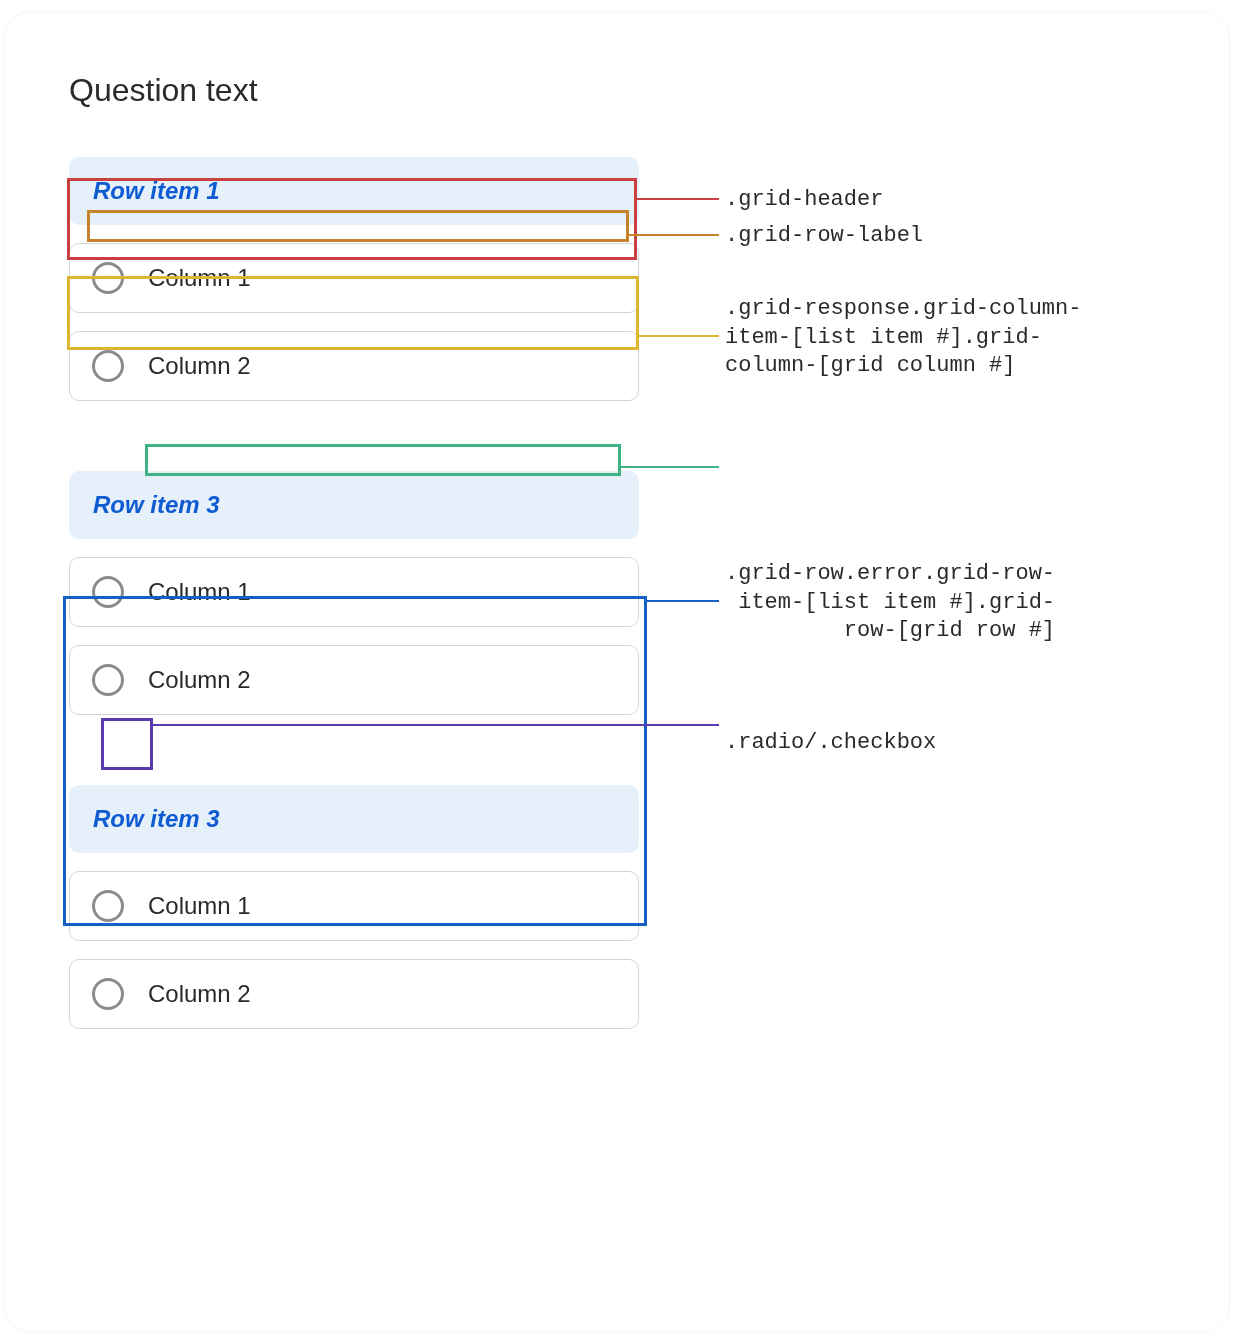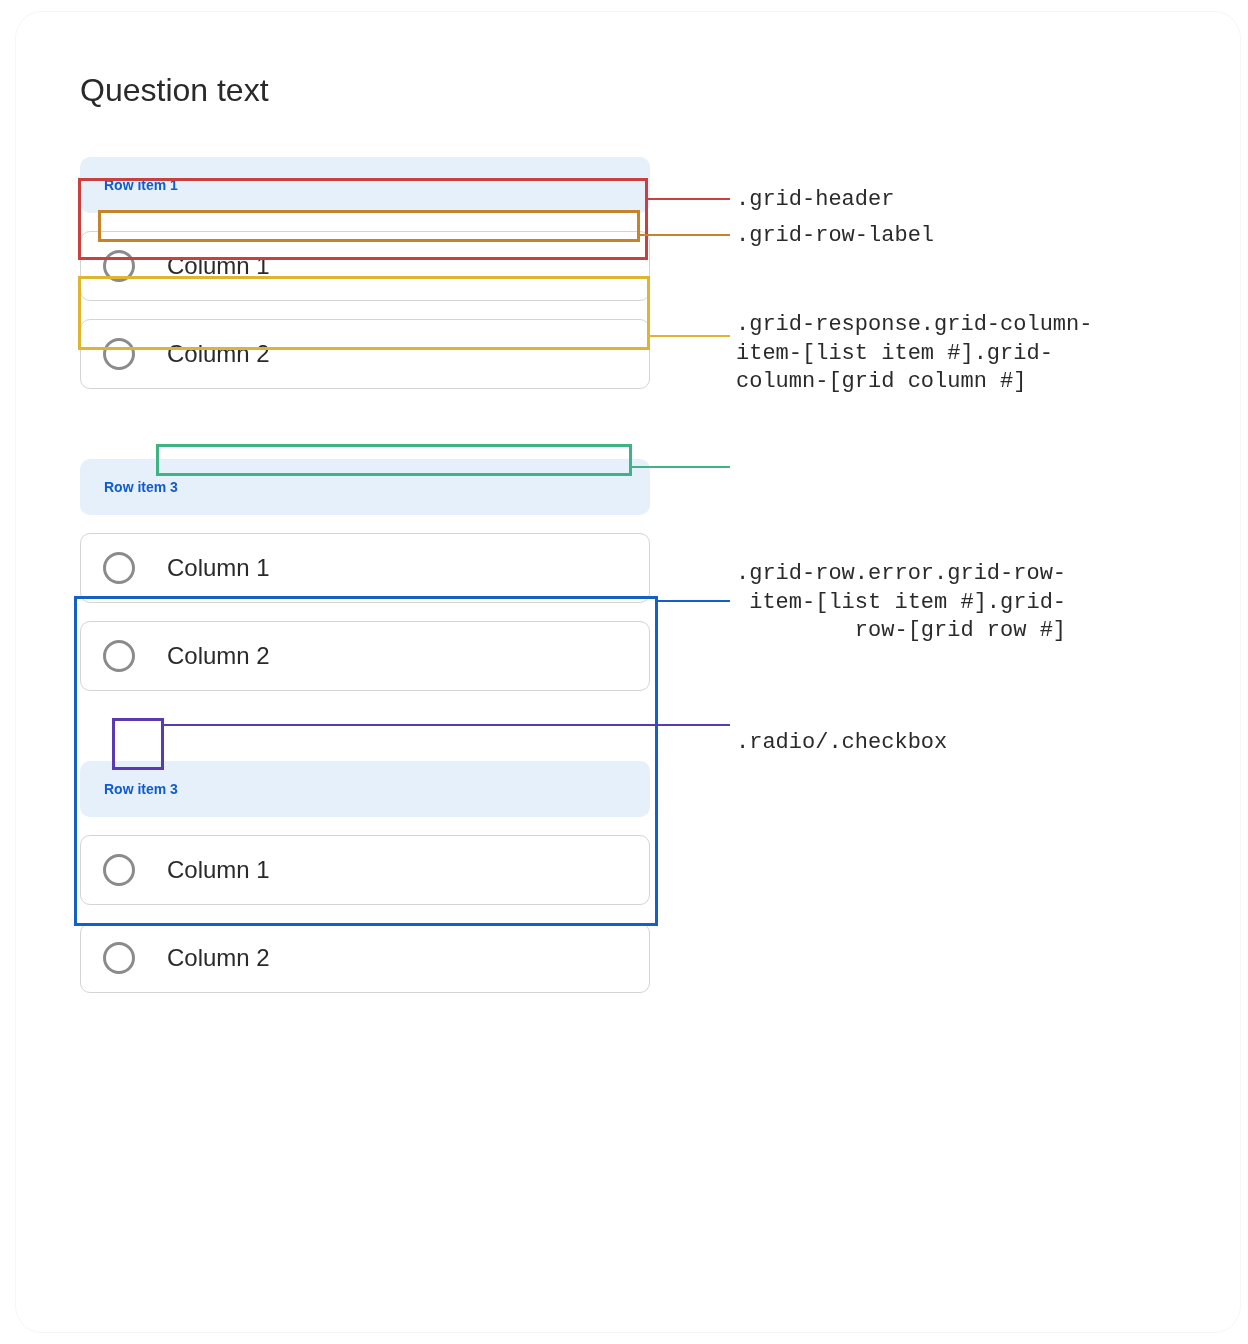--- a/index.html
+++ b/index.html
@@ -5,21 +5,21 @@
   * { box-sizing: border-box; margin: 0; padding: 0; }
   body {
     background: #fff;
     width: 1248px;
     height: 1344px;
     position: relative;
     font-family: -apple-system, BlinkMacSystemFont, "Segoe UI", Helvetica, Arial, sans-serif;
   }
   .canvas {
     position: absolute;
-    top: 12px; left: 16px;
+    top: 12px; left: 5px;
     width: 1224px; height: 1320px;
     border-radius: 26px;
     background: #fff;
     box-shadow: 0 0 0 1px rgba(0,0,0,0.04);
     padding: 60px 64px;
   }
   .question-title {
     font-size: 32px;
     font-weight: 400;
     color: #2a2a2a;
@@ -28,32 +28,33 @@
   .row-group { margin-top: 48px; }
   .row-group + .row-group { margin-top: 70px; }
 
   .grid-header {
     width: 570px;
     background: #e6f0fb;
     border-radius: 10px;
     padding: 20px 24px;
   }
   .grid-row-label {
-    font-size: 14px;
+    font-size: 24px;
     font-weight: 700;
     color: #0f5bd1;
+    font-style: italic;
   }
   .grid-response {
     width: 570px;
     border: 1px solid #d4d4d4;
     border-radius: 10px;
     padding: 18px 22px;
     display: flex;
     align-items: center;
-    gap: 32px;
+    gap: 24px;
     margin-top: 18px;
     background: #fff;
   }
   .radio {
     width: 32px; height: 32px;
     border-radius: 50%;
     border: 3px solid #8b8b8b;
     flex-shrink: 0;
   }
   .grid-column-label {
@@ -148,21 +149,21 @@
 
   <div class="leader" style="left:632px; top:186px; width:82px; background:#c94040;"></div>
   <div class="leader" style="left:624px; top:222px; width:90px; background:#c6832a;"></div>
   <div class="leader" style="left:634px; top:323px; width:80px; background:#ddb531;"></div>
   <div class="leader" style="left:616px; top:454px; width:98px; background:#3fb383;"></div>
   <div class="leader" style="left:642px; top:588px; width:72px; background:#1560c3;"></div>
   <div class="leader" style="left:148px; top:712px; width:566px; background:#5b39b0;"></div>
 
   <div class="annot" style="top:174px;">.grid-header</div>
   <div class="annot" style="top:210px;">.grid-row-label</div>
-  <div class="annot" style="top:283px;margin-top:16px;">.grid-response.grid-column-
+  <div class="annot" style="top:283px;">.grid-response.grid-column-
 item-[list item #].grid-
 column-[grid column #]</div>
   <div class="annot" style="top:548px;text-align:right;">.grid-row.error.grid-row-
 item-[list item #].grid-
 row-[grid row #]</div>
   <div class="annot" style="top:700px;margin-top:17px;">.radio/.checkbox</div>
 
 </div>
 
 </body></html>

